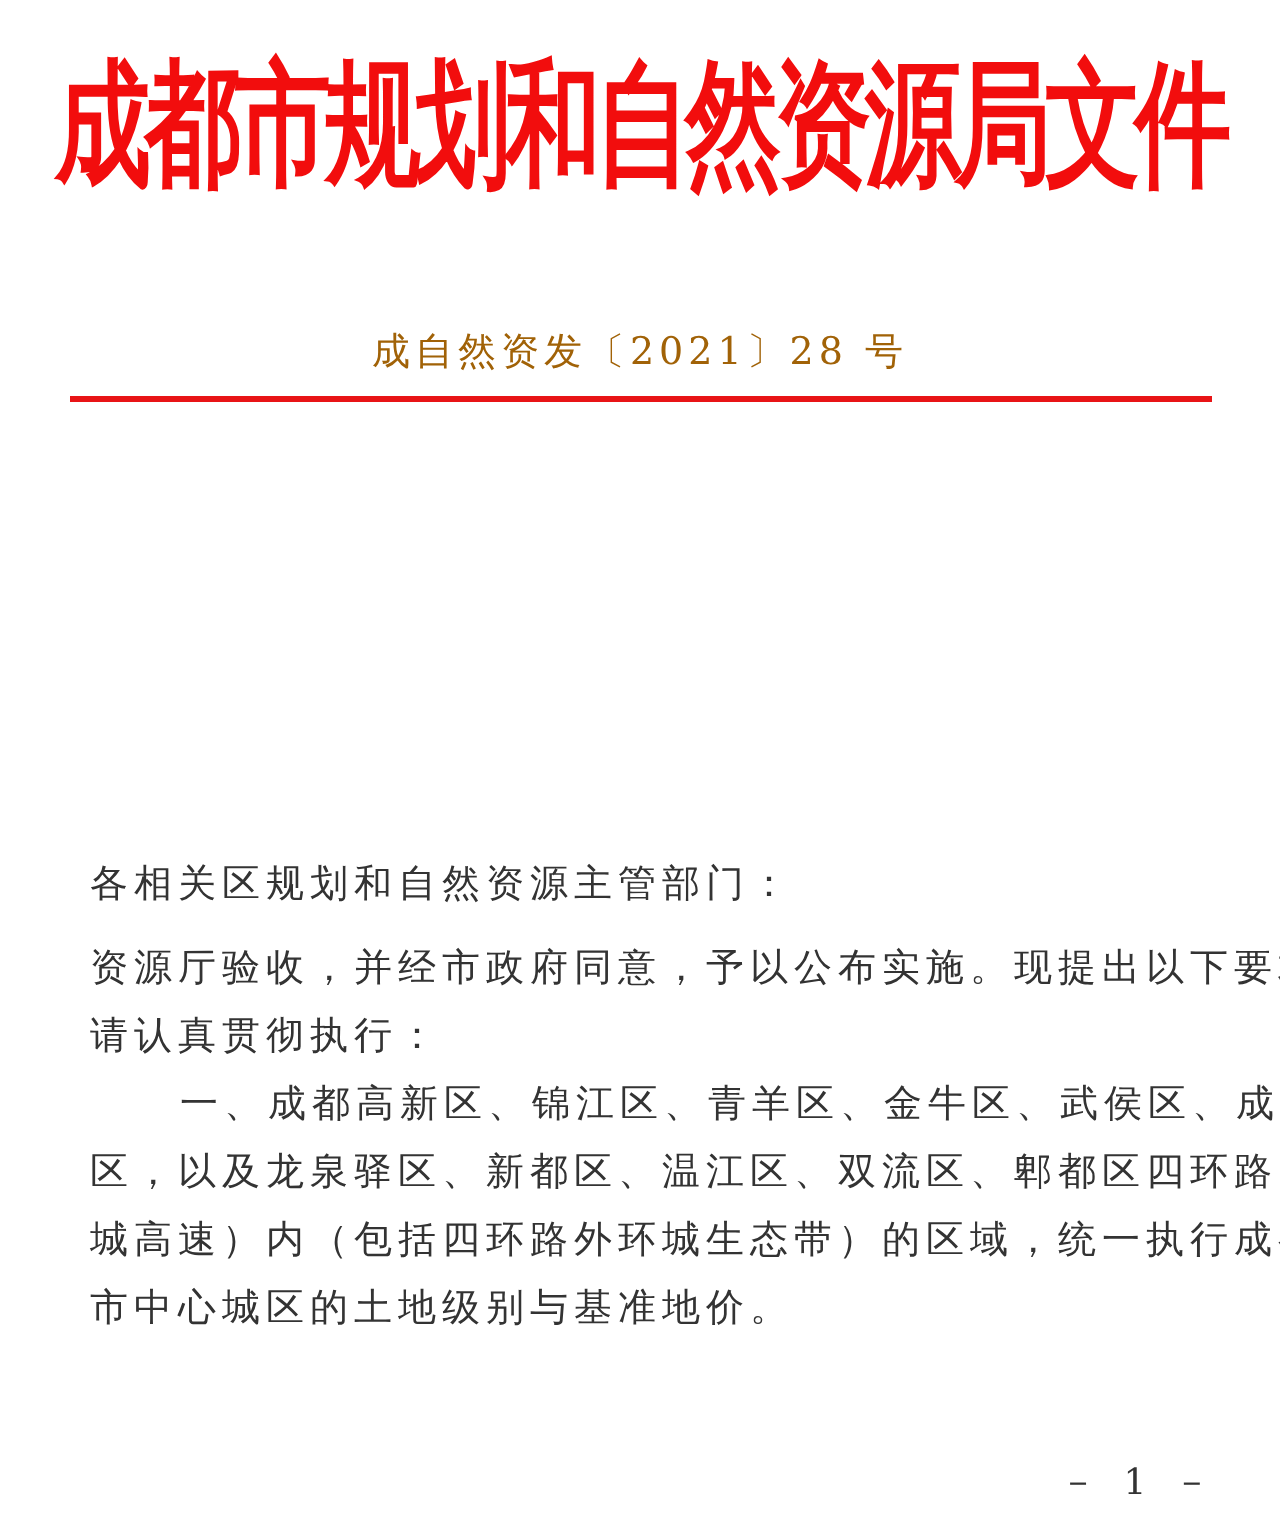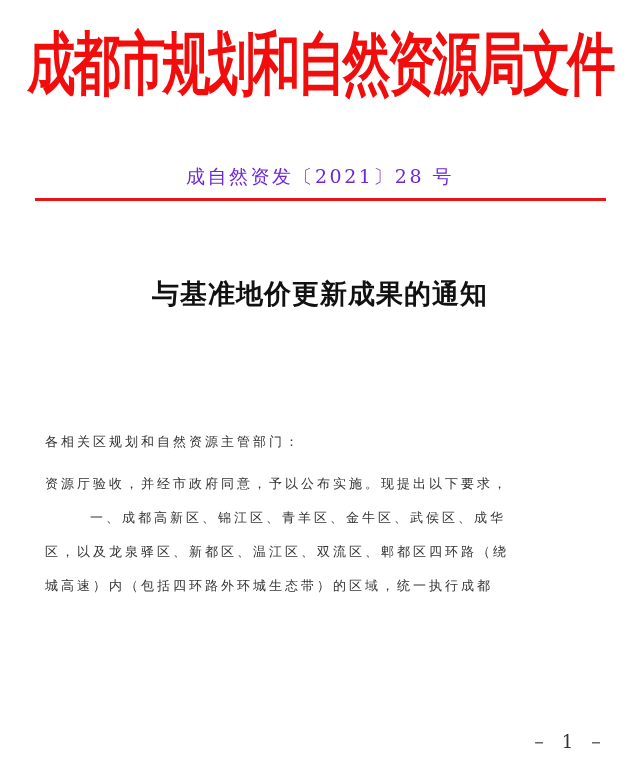--- a/index.html
+++ b/index.html
@@ -30,21 +30,21 @@
       transform: scaleY(1.42);
       transform-origin: center center;
       white-space: nowrap;
     }
     .doc-number {
       position: absolute;
       left: 0;
       top: 162px;
       width: 640px;
       text-align: center;
-      color: #6d28d9;
+      color: #a16207;
       font-size: 19px;
       line-height: 28px;
       letter-spacing: 2.5px;
       white-space: nowrap;
     }
     .red-rule {
       position: absolute;
       left: 35px;
       top: 198px;
       width: 571px;
@@ -65,21 +65,21 @@
     }
     .notice-title div {
       white-space: nowrap;
     }
     .body-text {
       position: absolute;
       left: 45px;
       top: 425px;
       width: 560px;
       color: #333333;
-      font-size: 13px;
+      font-size: 19px;
       line-height: 34px;
       letter-spacing: 3px;
     }
     .body-text .line {
       white-space: nowrap;
       height: 34px;
     }
     .body-text .addressee {
       margin-bottom: 8px;
     }
@@ -102,24 +102,25 @@
 </head>
 <body>
 
 <div class="header-title">成都市规划和自然资源局文件</div>
 
 <div class="doc-number">成自然资发〔2021〕28 号</div>
 
 <div class="red-rule"></div>
 
 <div class="notice-title">
-  <div>与基准地价更新成果的通知</div>
 </div>
 
 <div class="body-text">
   <div class="line addressee">各相关区规划和自然资源主管部门：</div>
   <div class="line">资源厅验收，并经市政府同意，予以公布实施。现提出以下要求，</div>
+  <div class="line">请认真贯彻执行：</div>
   <div class="line indent">一、成都高新区、锦江区、青羊区、金牛区、武侯区、成华</div>
   <div class="line">区，以及龙泉驿区、新都区、温江区、双流区、郫都区四环路（绕</div>
   <div class="line">城高速）内（包括四环路外环城生态带）的区域，统一执行成都</div>
+  <div class="line">市中心城区的土地级别与基准地价。</div>
 </div>
 
 <div class="page-number">－ 1 －</div>
 
 </body></html>

